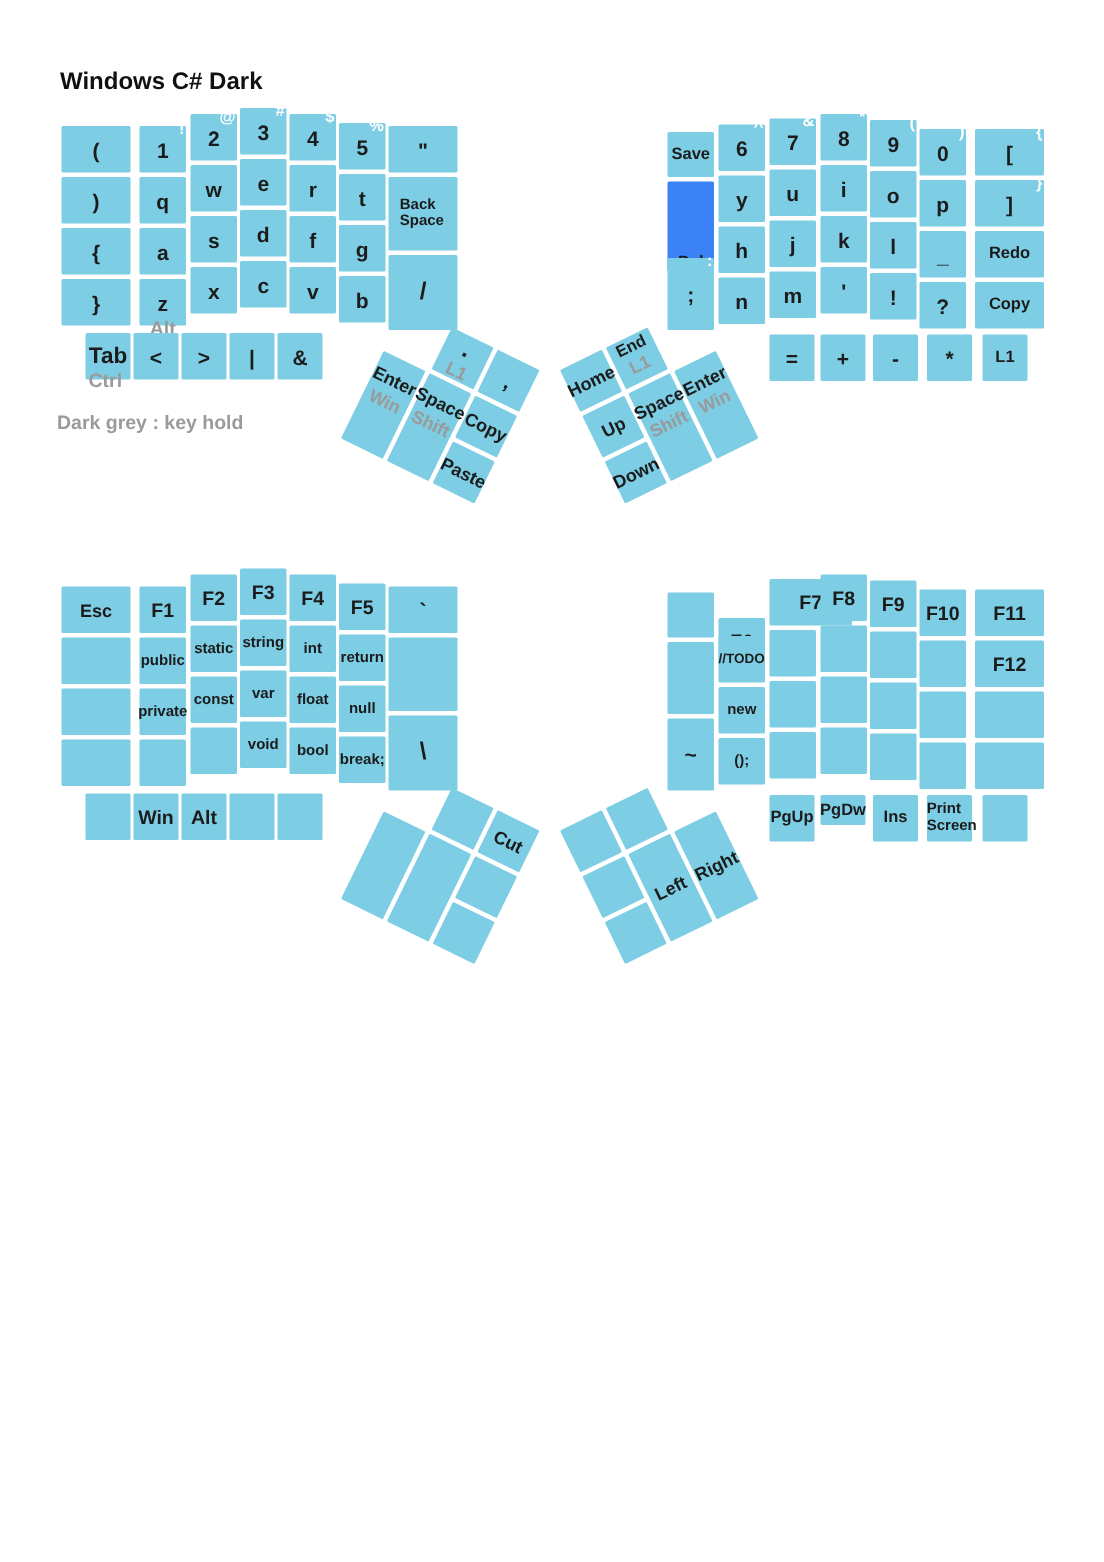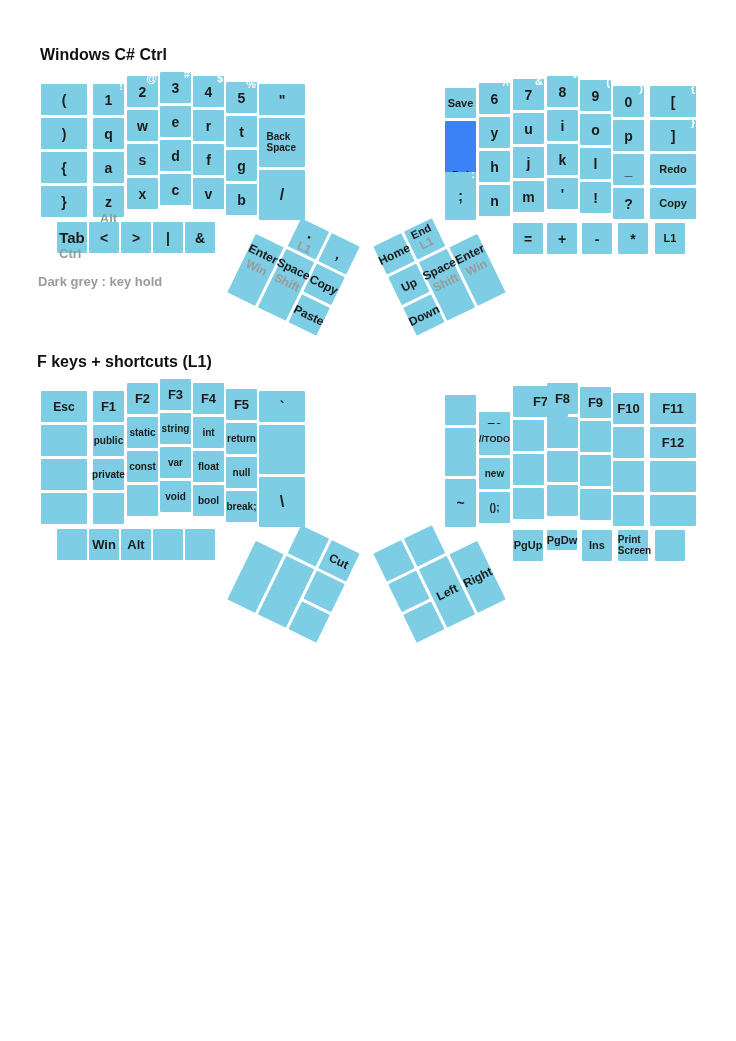--- a/index.html
+++ b/index.html
@@ -24,23 +24,22 @@
   .f16{font-size:16px;} .f15{font-size:15px;} .f13{font-size:13px;} .f12{font-size:12px;}
   .f11{font-size:11px;} .f10{font-size:10px;} .f9{font-size:9px;}
   .wrap .main{white-space:normal;text-align:left;width:34px;line-height:1.05;margin-left:3px;}
   .cluster{position:absolute;width:99px;height:99px;}
   .cluster .key{box-shadow:none;}
 </style>
 </head>
 <body>
 
 <div id="page">
-  <div class="layout-title" id="title-0" style="left: 40px; top: 46px;">Windows C# Ctrl</div>
+  <div class="layout-title" id="title-0" style="left: 40px; top: 46px;">Windows C# Dark</div>
   <div class="legend" id="legend" style="left: 38px; top: 274px; color: rgb(154, 154, 154);">Dark grey : key hold</div>
-  <div class="layout-title" id="title-1" style="left: 37px; top: 353px;">F keys + shortcuts (L1)</div>
   <div id="keys-root">
       <div class="key" style="left: 41px; top: 84px; width: 46px; height: 31px; background: rgb(125, 205, 228);">
         <span class="main">(</span>
       </div>
       <div class="key" style="left: 41px; top: 118px; width: 46px; height: 31px; background: rgb(125, 205, 228);">
         <span class="main">)</span>
       </div>
       <div class="key" style="left: 41px; top: 152px; width: 46px; height: 31px; background: rgb(125, 205, 228);">
         <span class="main">{</span>
       </div>

